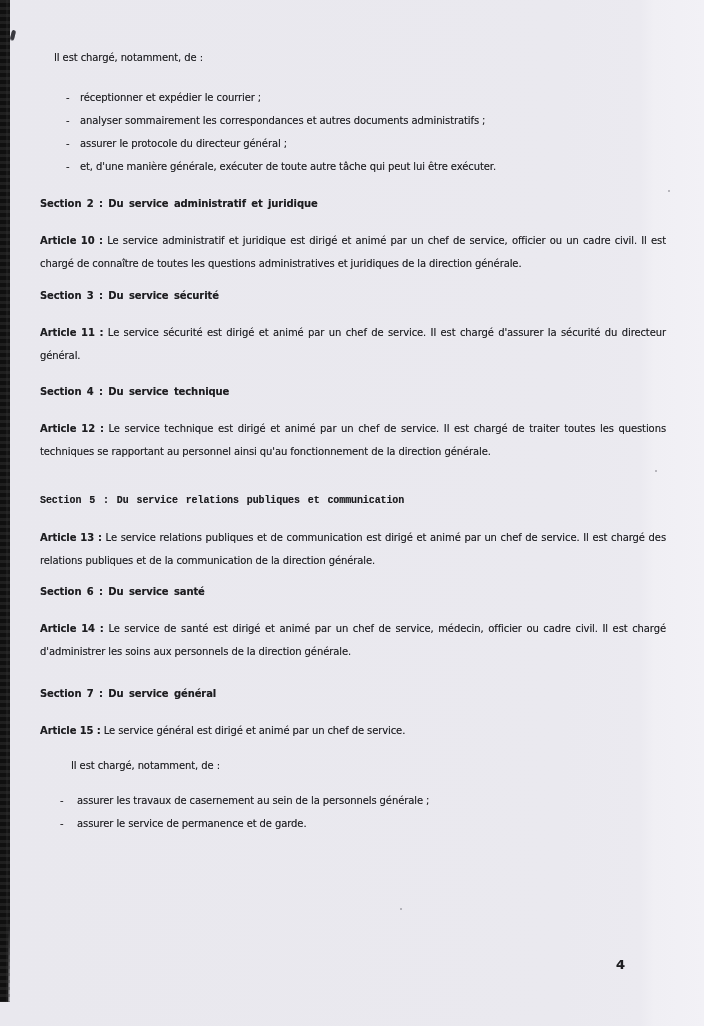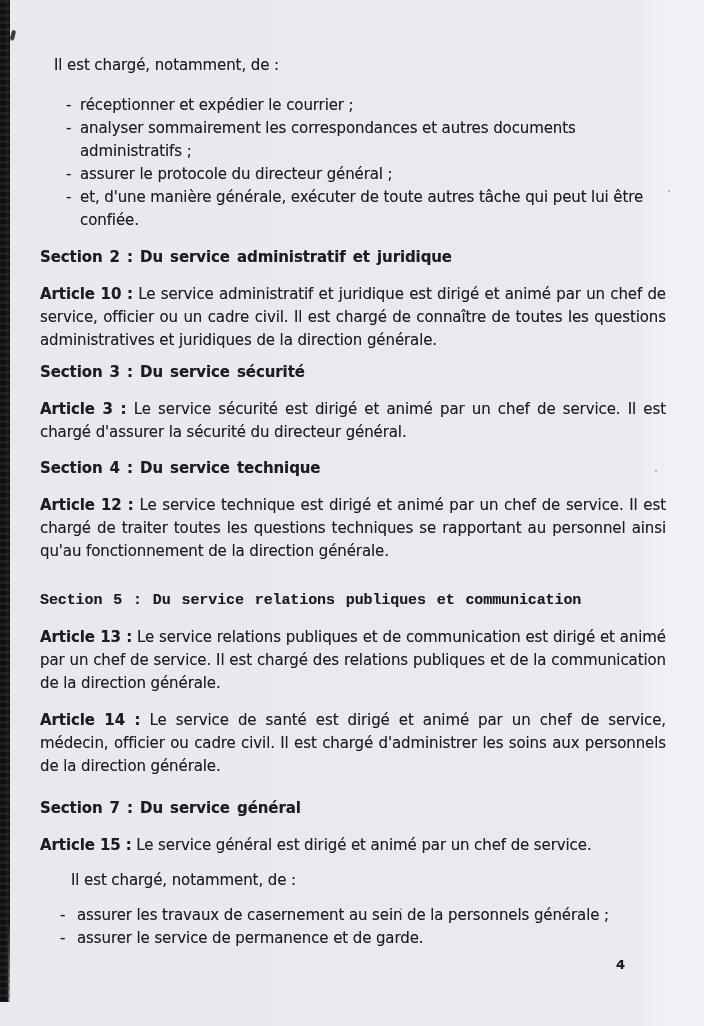--- a/index.html
+++ b/index.html
@@ -20,23 +20,23 @@
       linear-gradient(90deg,#101010 0 6px,#1b1b1b 6px 8px,rgba(20,20,20,.55) 8px 9px,rgba(20,20,20,0) 10px),
       linear-gradient(180deg,#141414 0 92%, rgba(20,20,20,.5) 96%, rgba(20,20,20,0) 100%);
   }
   .scan-mark {
     position:absolute; left:11px; top:30px; width:4px; height:10px;
     border-radius:2px; background:#3a3a40; transform:rotate(14deg);
     box-shadow:0 1px 0 rgba(58,58,64,.5);
   }
   .speck { position:absolute; width:2px; height:2px; border-radius:50%; background:rgba(70,70,80,.45); }
   .content {
-    position:absolute; left:0; top:8px; width:704px;
+    position:absolute; left:0; top:0; width:704px;
     padding:46px 38px 0 40px; box-sizing:border-box;
-    font-size:15px; line-height:23px; letter-spacing:-.1px;
+    font-size:10px; line-height:23px; letter-spacing:-.1px;
     text-shadow:0 0 .5px rgba(25,25,30,.45);
   }
   .intro1 { margin:0 0 0 14px; }
   .intro2 { margin:12px 0 0 31px; }
   .duty-list1 { margin:17px 0 0 26px; }
   .duty-list2 { margin:12px 0 0 20px; }
   .duty-row { display:flex; }
   .duty-list1 .dash { flex:0 0 14px; }
   .duty-list2 .dash { flex:0 0 17px; }
   .duty-text { flex:1 1 auto; }
@@ -78,36 +78,37 @@
       <div class="duty-row">
         <span class="dash">-</span>
         <span class="duty-text">analyser sommairement les correspondances et autres documents administratifs ;</span>
       </div>
       <div class="duty-row">
         <span class="dash">-</span>
         <span class="duty-text">assurer le protocole du directeur général ;</span>
       </div>
       <div class="duty-row">
         <span class="dash">-</span>
-        <span class="duty-text">et, d'une manière générale, exécuter de toute autres tâche qui peut lui être confiée.</span>
+        <span class="duty-text">et, d'une manière générale, exécuter de toute autre tâche qui peut lui être exécuter.</span>
       </div>
     </div>
 
     <p class="sec-heading mt7">Section 2 : Du service administratif et juridique</p>
     <p class="article"><span class="label">Article 10 :</span> <span>Le service administratif et juridique est dirigé et animé par un chef de service, officier ou un cadre civil. Il est chargé de connaître de toutes les questions administratives et juridiques de la direction générale.</span></p>
 
     <p class="sec-heading mt9">Section 3 : Du service sécurité</p>
-    <p class="article"><span class="label">Article 3 :</span> <span>Le service sécurité est dirigé et animé par un chef de service. Il est chargé d'assurer la sécurité du directeur général.</span></p>
+    <p class="article"><span class="label">Article 11 :</span> <span>Le service sécurité est dirigé et animé par un chef de service. Il est chargé d'assurer la sécurité du directeur général.</span></p>
 
     <p class="sec-heading mt13">Section 4 : Du service technique</p>
     <p class="article"><span class="label">Article 12 :</span> <span>Le service technique est dirigé et animé par un chef de service. Il est chargé de traiter toutes les questions techniques se rapportant au personnel ainsi qu'au fonctionnement de la direction générale.</span></p>
 
     <p class="sec-heading mt10">Section 5 : Du service relations publiques et communication</p>
     <p class="article"><span class="label">Article 13 :</span> <span>Le service relations publiques et de communication est dirigé et animé par un chef de service. Il est chargé des relations publiques et de la communication de la direction générale.</span></p>
 
+    <p class="sec-heading mt8">Section 6 : Du service santé</p>
     <p class="article"><span class="label">Article 14 :</span> <span>Le service de santé est dirigé et animé par un chef de service, médecin, officier ou cadre civil. Il est chargé d'administrer les soins aux personnels de la direction générale.</span></p>
 
     <p class="sec-heading mt19">Section 7 : Du service général</p>
     <p class="article last"><span class="label">Article 15 :</span> <span>Le service général est dirigé et animé par un chef de service.</span></p>
 
     <p class="intro2">Il est chargé, notamment, de :</p>
 
     <div class="duty-list2">
       <div class="duty-row">
         <span class="dash">-</span>

